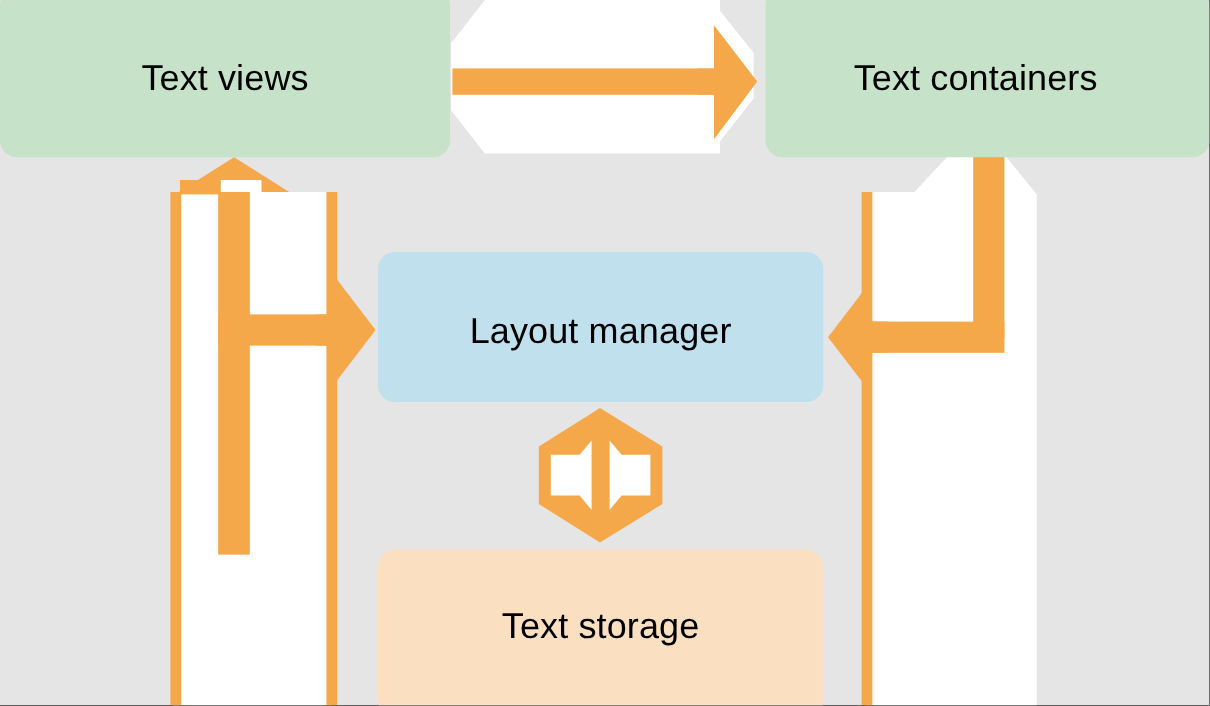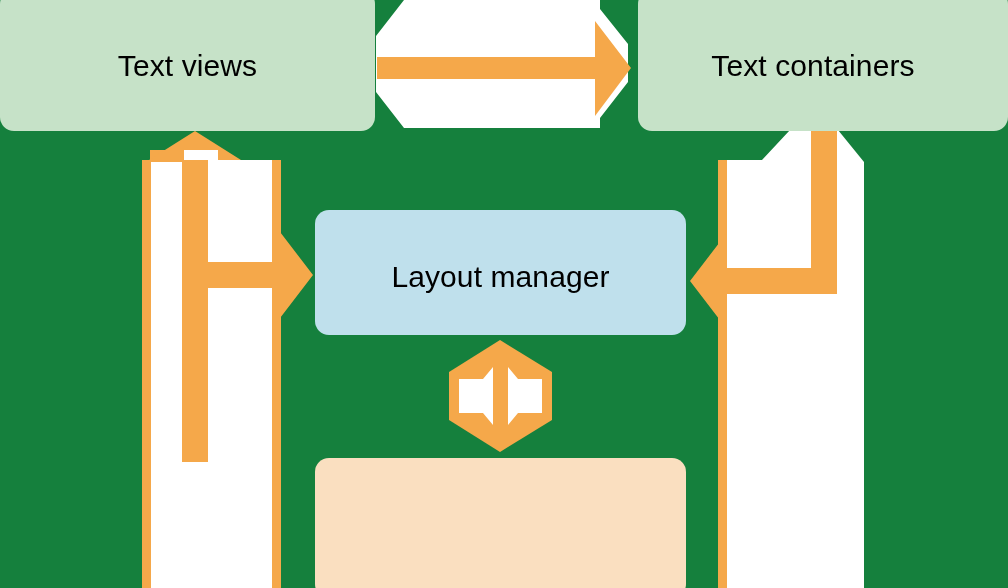--- a/index.html
+++ b/index.html
@@ -5,21 +5,21 @@
   html, body {
     margin: 0;
     padding: 0;
     background: #000;
   }
   #canvas {
     position: relative;
     width: 1008px;
     height: 588px;
     overflow: hidden;
-    background: #15803d;
+    background: #e5e5e5;
     font-family: "Liberation Sans", sans-serif;
   }
   #diagram-svg {
     position: absolute;
     top: 0; left: 0;
     width: 1008px;
     height: 588px;
     display: block;
   }
   .node-label {
@@ -109,14 +109,15 @@
     <rect x="315" y="458" width="371" height="140" rx="14" ry="14" fill="#fadfc0"></rect>
 
   </svg>
 
   <div class="node-label" id="label-text-views">Text views</div>
 
   <div class="node-label" id="label-text-containers">Text containers</div>
 
   <div class="node-label" id="label-layout-manager">Layout manager</div>
 
+  <div class="node-label" id="label-text-storage">Text storage</div>
 
 </div>
 
 </body></html>

